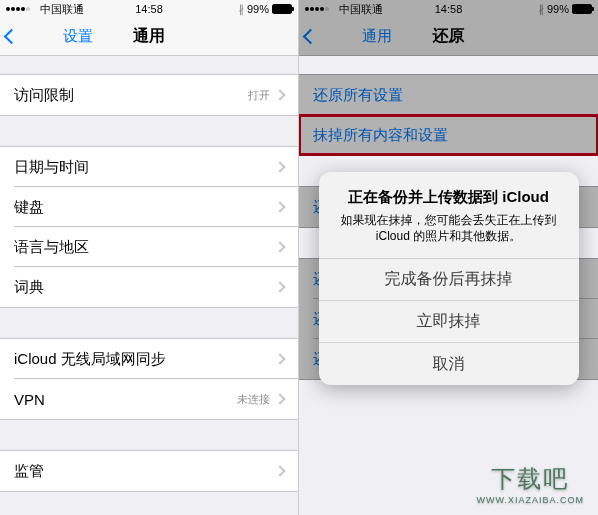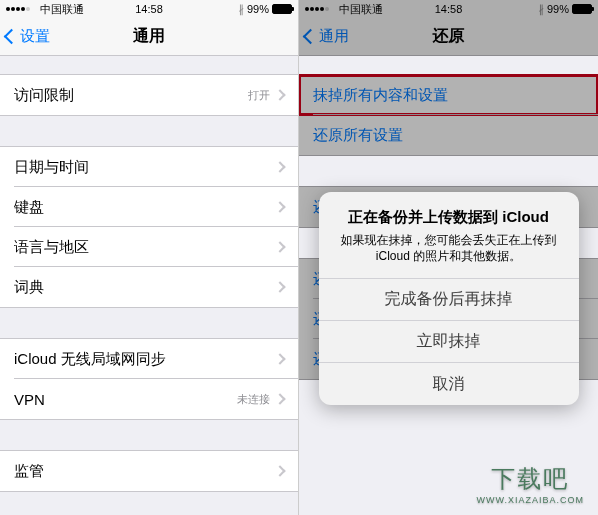--- a/index.html
+++ b/index.html
@@ -13,21 +13,21 @@
 .status-center { position: absolute; left: 50%; transform: translateX(-50%); font-weight: 500; }
 .status-right { display: flex; align-items: center; gap: 3px; }
 .dots { display: flex; gap: 1px; }
 .dot { width: 4px; height: 4px; border-radius: 50%; background: #000; }
 .dot.empty { background: #ccc; }
 .battery { width: 20px; height: 10px; border: 1px solid #000; border-radius: 2px; position: relative; }
 .battery::after { content: ''; position: absolute; right: -3px; top: 2px; width: 2px; height: 4px; background: #000; border-radius: 0 1px 1px 0; }
 .battery-fill { background: #000; height: 100%; width: 99%; }
 
 .nav-bar { height: 38px; background: #f7f7f7; border-bottom: 1px solid #c8c7cc; display: flex; align-items: center; position: relative; }
-.nav-back { position: absolute; left: 6px; display: flex; align-items: center; color: #007aff; font-size: 15px; }
+.nav-back { position: absolute; left: 6px; display: flex; align-items: center; color: #007aff; font-size: 15px; gap: 43px; }
 .nav-title { position: absolute; left: 50%; transform: translateX(-50%); font-size: 16px; font-weight: 600; color: #000; }
 .chevron-left { width: 11px; height: 11px; border-left: 2px solid #007aff; border-bottom: 2px solid #007aff; transform: rotate(45deg); margin-right: 3px; }
 
 .list-group { background: #fff; border-top: 1px solid #c8c7cc; border-bottom: 1px solid #c8c7cc; }
 .list-group.blue .list-item-label { color: #007aff; }
 .spacer { height: 30px; }
 .spacer-sm { height: 18px; }
 
 .list-item { height: 40px; display: flex; align-items: center; padding: 0 14px; background: #fff; position: relative; }
 .list-item:not(:last-child)::after { content: ''; position: absolute; bottom: 0; left: 14px; right: 0; height: 1px; background: #c8c7cc; }
@@ -35,21 +35,21 @@
 .list-item-value { font-size: 11px; color: #8e8e93; margin-right: 6px; }
 .chevron-right { width: 8px; height: 8px; border-right: 2px solid #c8c7cc; border-top: 2px solid #c8c7cc; transform: rotate(45deg); }
 
 .highlight-red { outline: 3px solid #d9001b; outline-offset: -2px; }
 .screen-right .nav-bar,
 .screen-right .status-bar,
 .screen-right .list-group,
 .screen-right .spacer { filter: brightness(0.7); }
 .screen-right .highlight-red { filter: none; position: relative; z-index: 2; }
 
-.alert { position: absolute; top: 192px; left: 50%; transform: translateX(-50%); width: 260px; background: #f2f2f2; border-radius: 12px; z-index: 10; overflow: hidden; box-shadow: 0 4px 20px rgba(0,0,0,0.3); }
+.alert { position: absolute; top: 172px; left: 50%; transform: translateX(-50%); width: 260px; background: #f2f2f2; border-radius: 12px; z-index: 10; overflow: hidden; box-shadow: 0 4px 20px rgba(0,0,0,0.3); }
 .alert-header { padding: 16px 14px 14px; text-align: center; border-bottom: 1px solid #d1d1d6; }
 .alert-title { font-size: 15px; font-weight: 600; margin-bottom: 5px; color: #000; }
 .alert-message { font-size: 12px; color: #000; line-height: 1.35; }
 .alert-btn { height: 42px; display: flex; align-items: center; justify-content: center; font-size: 16px; color: #404040; border-bottom: 1px solid #d1d1d6; }
 .alert-btn:last-child { border-bottom: none; }
 
 .watermark { position: absolute; bottom: 10px; right: 14px; z-index: 20; opacity: 0.75; text-align: center; color: #14532d; }
 .watermark .wm-main { font-size: 24px; font-weight: 300; letter-spacing: 2px; text-shadow: 0 1px 3px rgba(0,0,0,0.4); }
 .watermark .wm-sub { font-size: 9px; letter-spacing: 1px; text-shadow: 0 1px 2px rgba(0,0,0,0.4); }
 </style>
@@ -161,25 +161,25 @@
     <div class="nav-bar">
       <div class="nav-back">
         <span class="chevron-left"></span>
         <span>通用</span>
       </div>
       <div class="nav-title">还原</div>
     </div>
     <div id="right-content">
         <div class="spacer-sm"></div>
         <div class="list-group blue">
+          <div class="list-item">
+            <span class="list-item-label">还原所有设置</span>
+          </div>
           <div class="list-item highlight-red">
             <span class="list-item-label">抹掉所有内容和设置</span>
-          </div>
-          <div class="list-item">
-            <span class="list-item-label">还原所有设置</span>
           </div>
         </div>
         <div class="spacer"></div>
         <div class="list-group blue">
           <div class="list-item">
             <span class="list-item-label">还原网络设置</span>
           </div>
         </div>
         <div class="spacer"></div>
         <div class="list-group blue">

